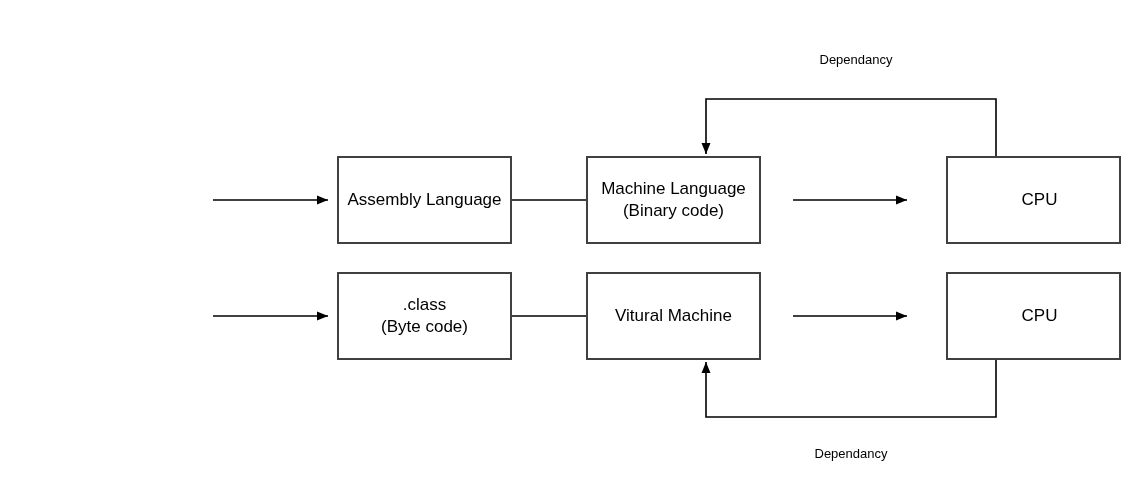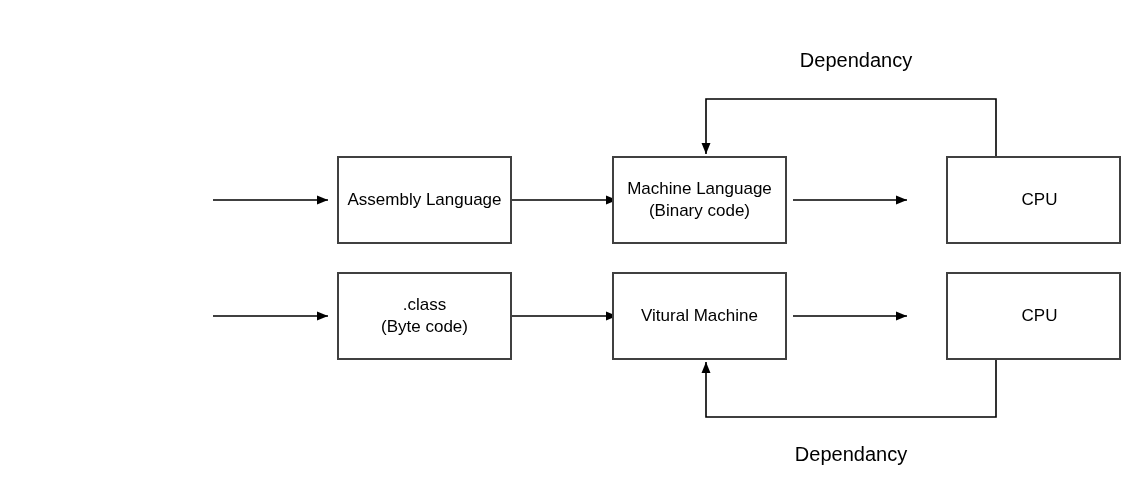--- a/index.html
+++ b/index.html
@@ -40,29 +40,29 @@
     justify-content: center;
     text-align: center;
     font-size: 17px;
     line-height: 22px;
     color: #000000;
     white-space: pre-line;
   }
   .edge-label {
     position: absolute;
     transform: translateX(-50%);
-    font-size: 20px;
+    font-size: 13px;
     line-height: 20px;
     color: #000000;
     white-space: nowrap;
   }
   
   .col-1 { left: 38px;  }
   .col-2 { left: 337px; }
-  .col-3 { left: 612px; text-align: center; }
+  .col-3 { left: 586px; text-align: center; }
   .col-4 { left: 946px; padding-left: 12px; }
   .row-1 { top: 156px; }
   .row-2 { top: 272px; }
   .dep-top    { left: 856px; top: 50px;  }
   .dep-bottom { left: 851px; top: 444px; }
 </style>
 </head>
 <body>
 
 <div class="canvas">

